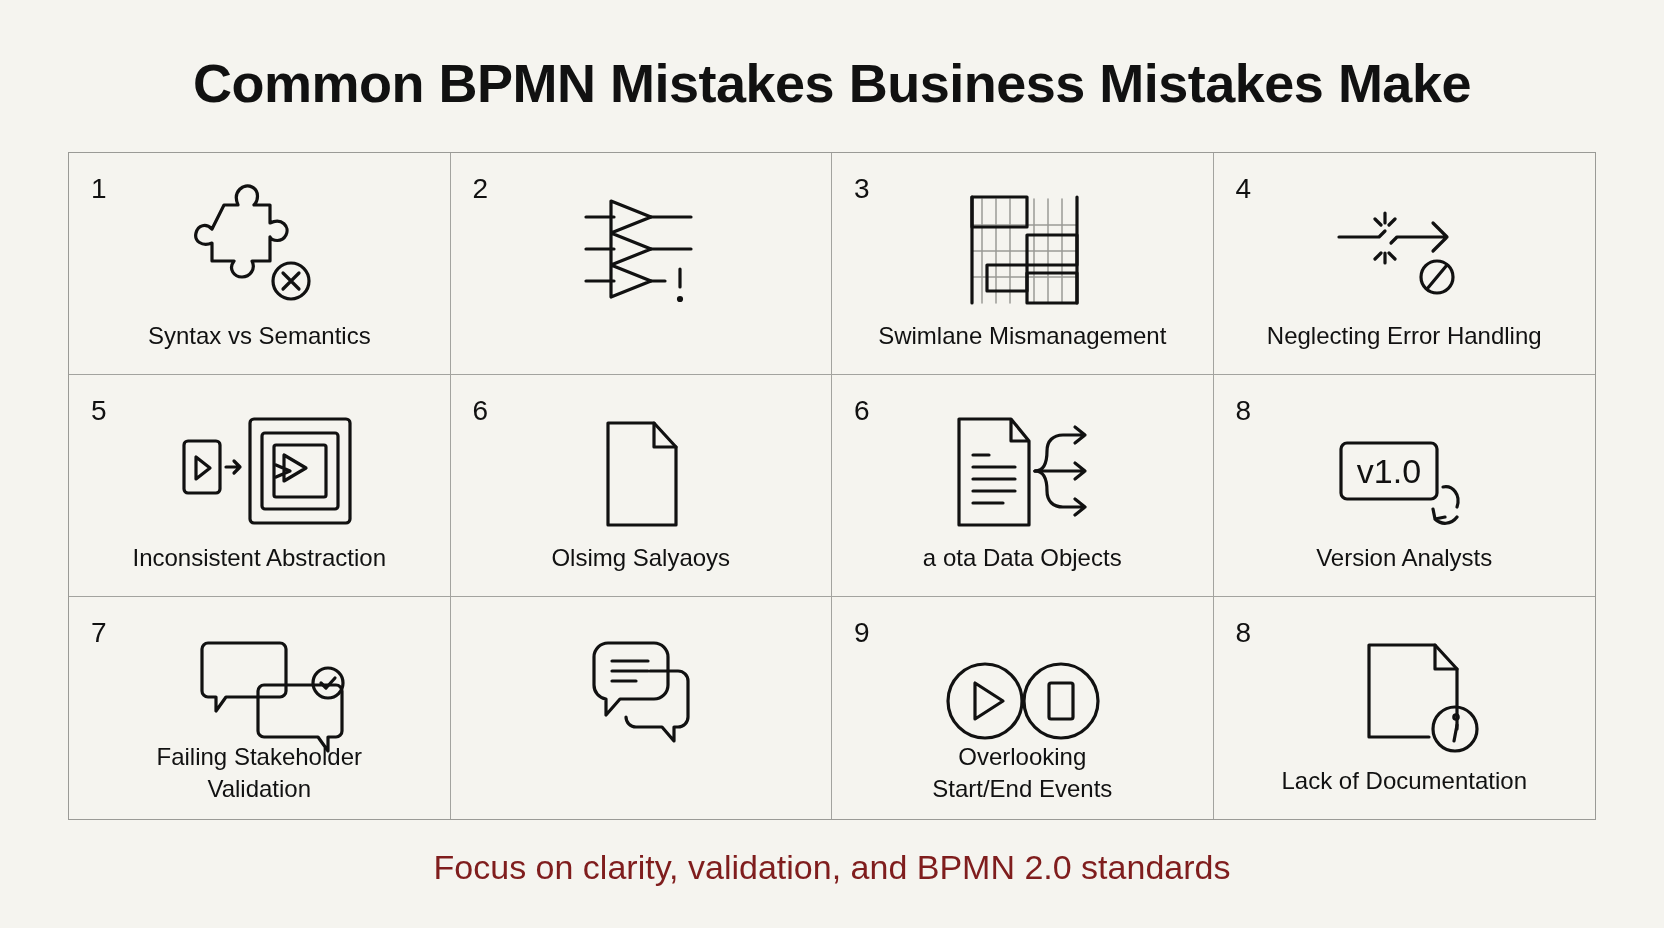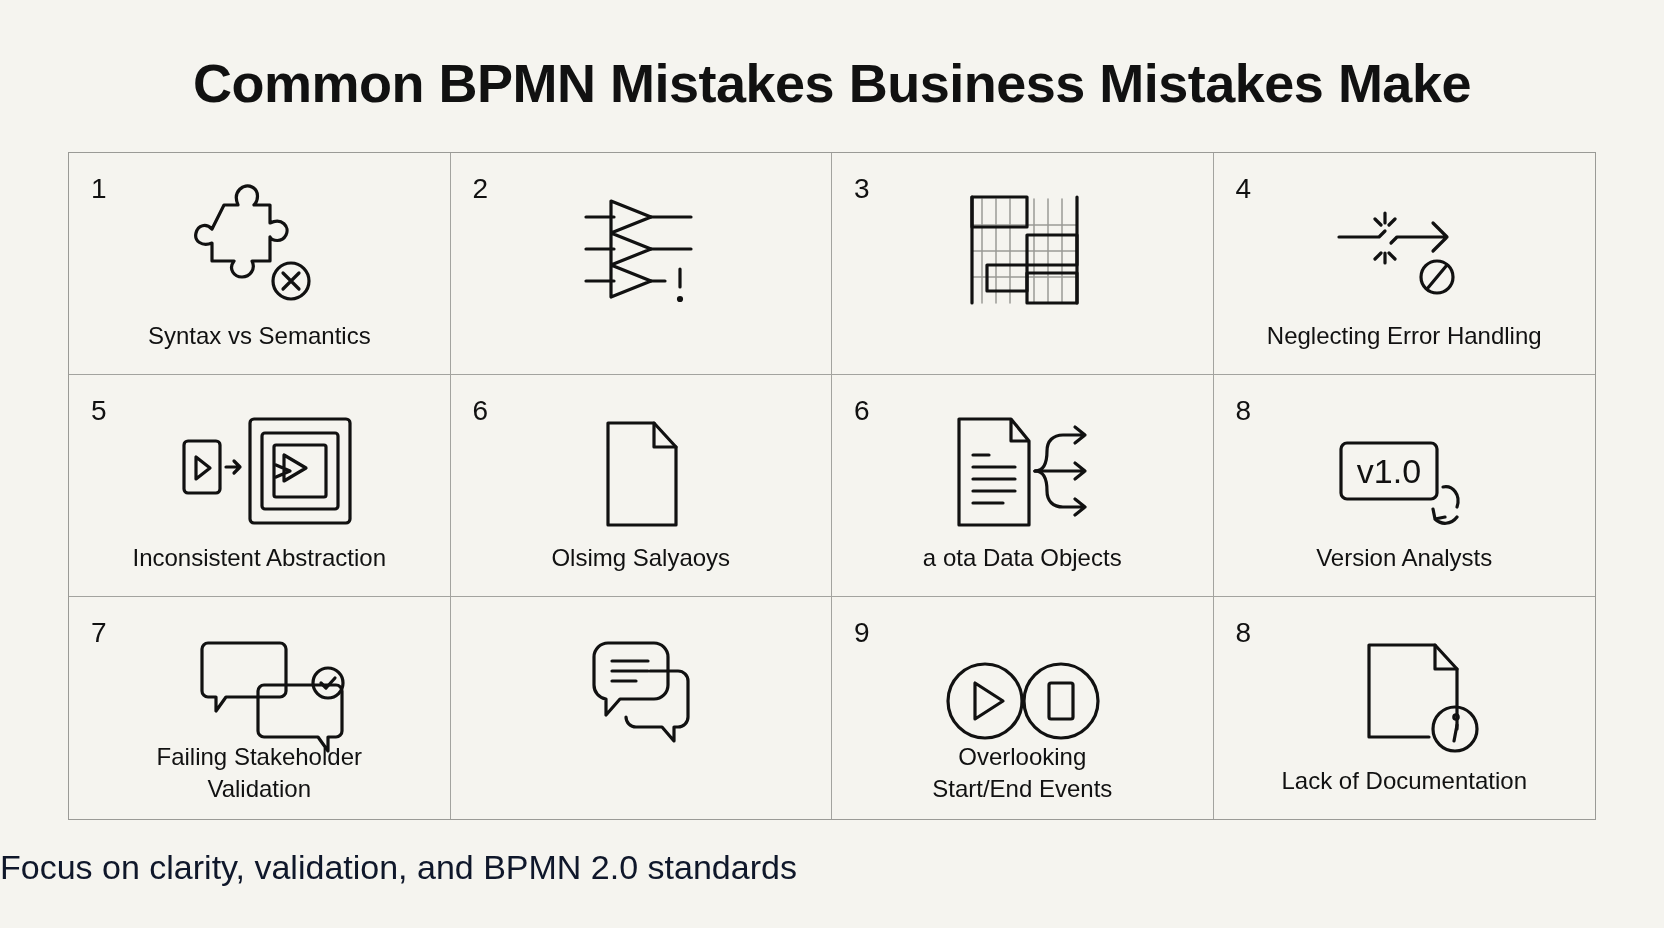--- a/index.html
+++ b/index.html
@@ -33,22 +33,22 @@
     position:absolute; left:50%; top:24px; transform:translateX(-50%);
     width:170px; height:130px;
   }
   .icon svg { width:100%; height:100%; overflow:visible; }
   .label {
     position:absolute; left:0; right:0; bottom:22px; text-align:center;
     font-size:24px; line-height:32px; color:#111; padding:0 6px;
   }
   .label.two { bottom:14px; }
   .footer {
-    position:absolute; left:0; top:848px; width:1664px; 
-    font-size:34px; color:#0f172a;
+    position:absolute; left:0; top:848px; width:1664px; text-align:center;
+    font-size:34px; color:#7f1d1d;
   }
   svg * { stroke:#111; fill:none; stroke-width:3.2; stroke-linecap:round; stroke-linejoin:round; }
   svg .thin { stroke-width:1.5; stroke:#9a9a96; }
   svg text { fill:#111; stroke:none; font-family:"Liberation Sans", sans-serif; }
 </style>
 </head>
 <body>
 
 <div class="title">Common BPMN Mistakes Business Mistakes Make</div>
 
@@ -83,20 +83,21 @@
     <div class="icon">
       <svg viewBox="0 0 170 130">
         <path class="thin" d="M45 22 v104 M59 22 v104 M73 22 v104 M97 22 v104 M111 22 v104 M125 22 v104 M35 48 h105 M35 74 h105 M35 100 h105"></path>
         <path d="M35 20 v106 M140 20 v106"></path>
         <rect x="35" y="20" width="55" height="30"></rect>
         <rect x="90" y="58" width="50" height="30"></rect>
         <rect x="50" y="88" width="40" height="26"></rect>
         <rect x="90" y="96" width="50" height="30"></rect>
       </svg>
     </div>
+    <div class="label">Swimlane Mismanagement</div>
   </div>
 
   <div class="cell">
     <div class="num">4</div>
     <div class="icon">
       <svg viewBox="0 0 170 130">
         <path d="M20 60 h40 l6 -6 M72 66 l6 -6 h50 M114 46 l14 14 l-14 14"></path>
         <path d="M66 36 v10 M56 42 l6 6 M76 42 l-6 6 M66 76 v10 M56 82 l6 -6 M76 82 l-6 -6"></path>
         <circle cx="118" cy="100" r="16"></circle>
         <path d="M108 112 l20 -24"></path>

